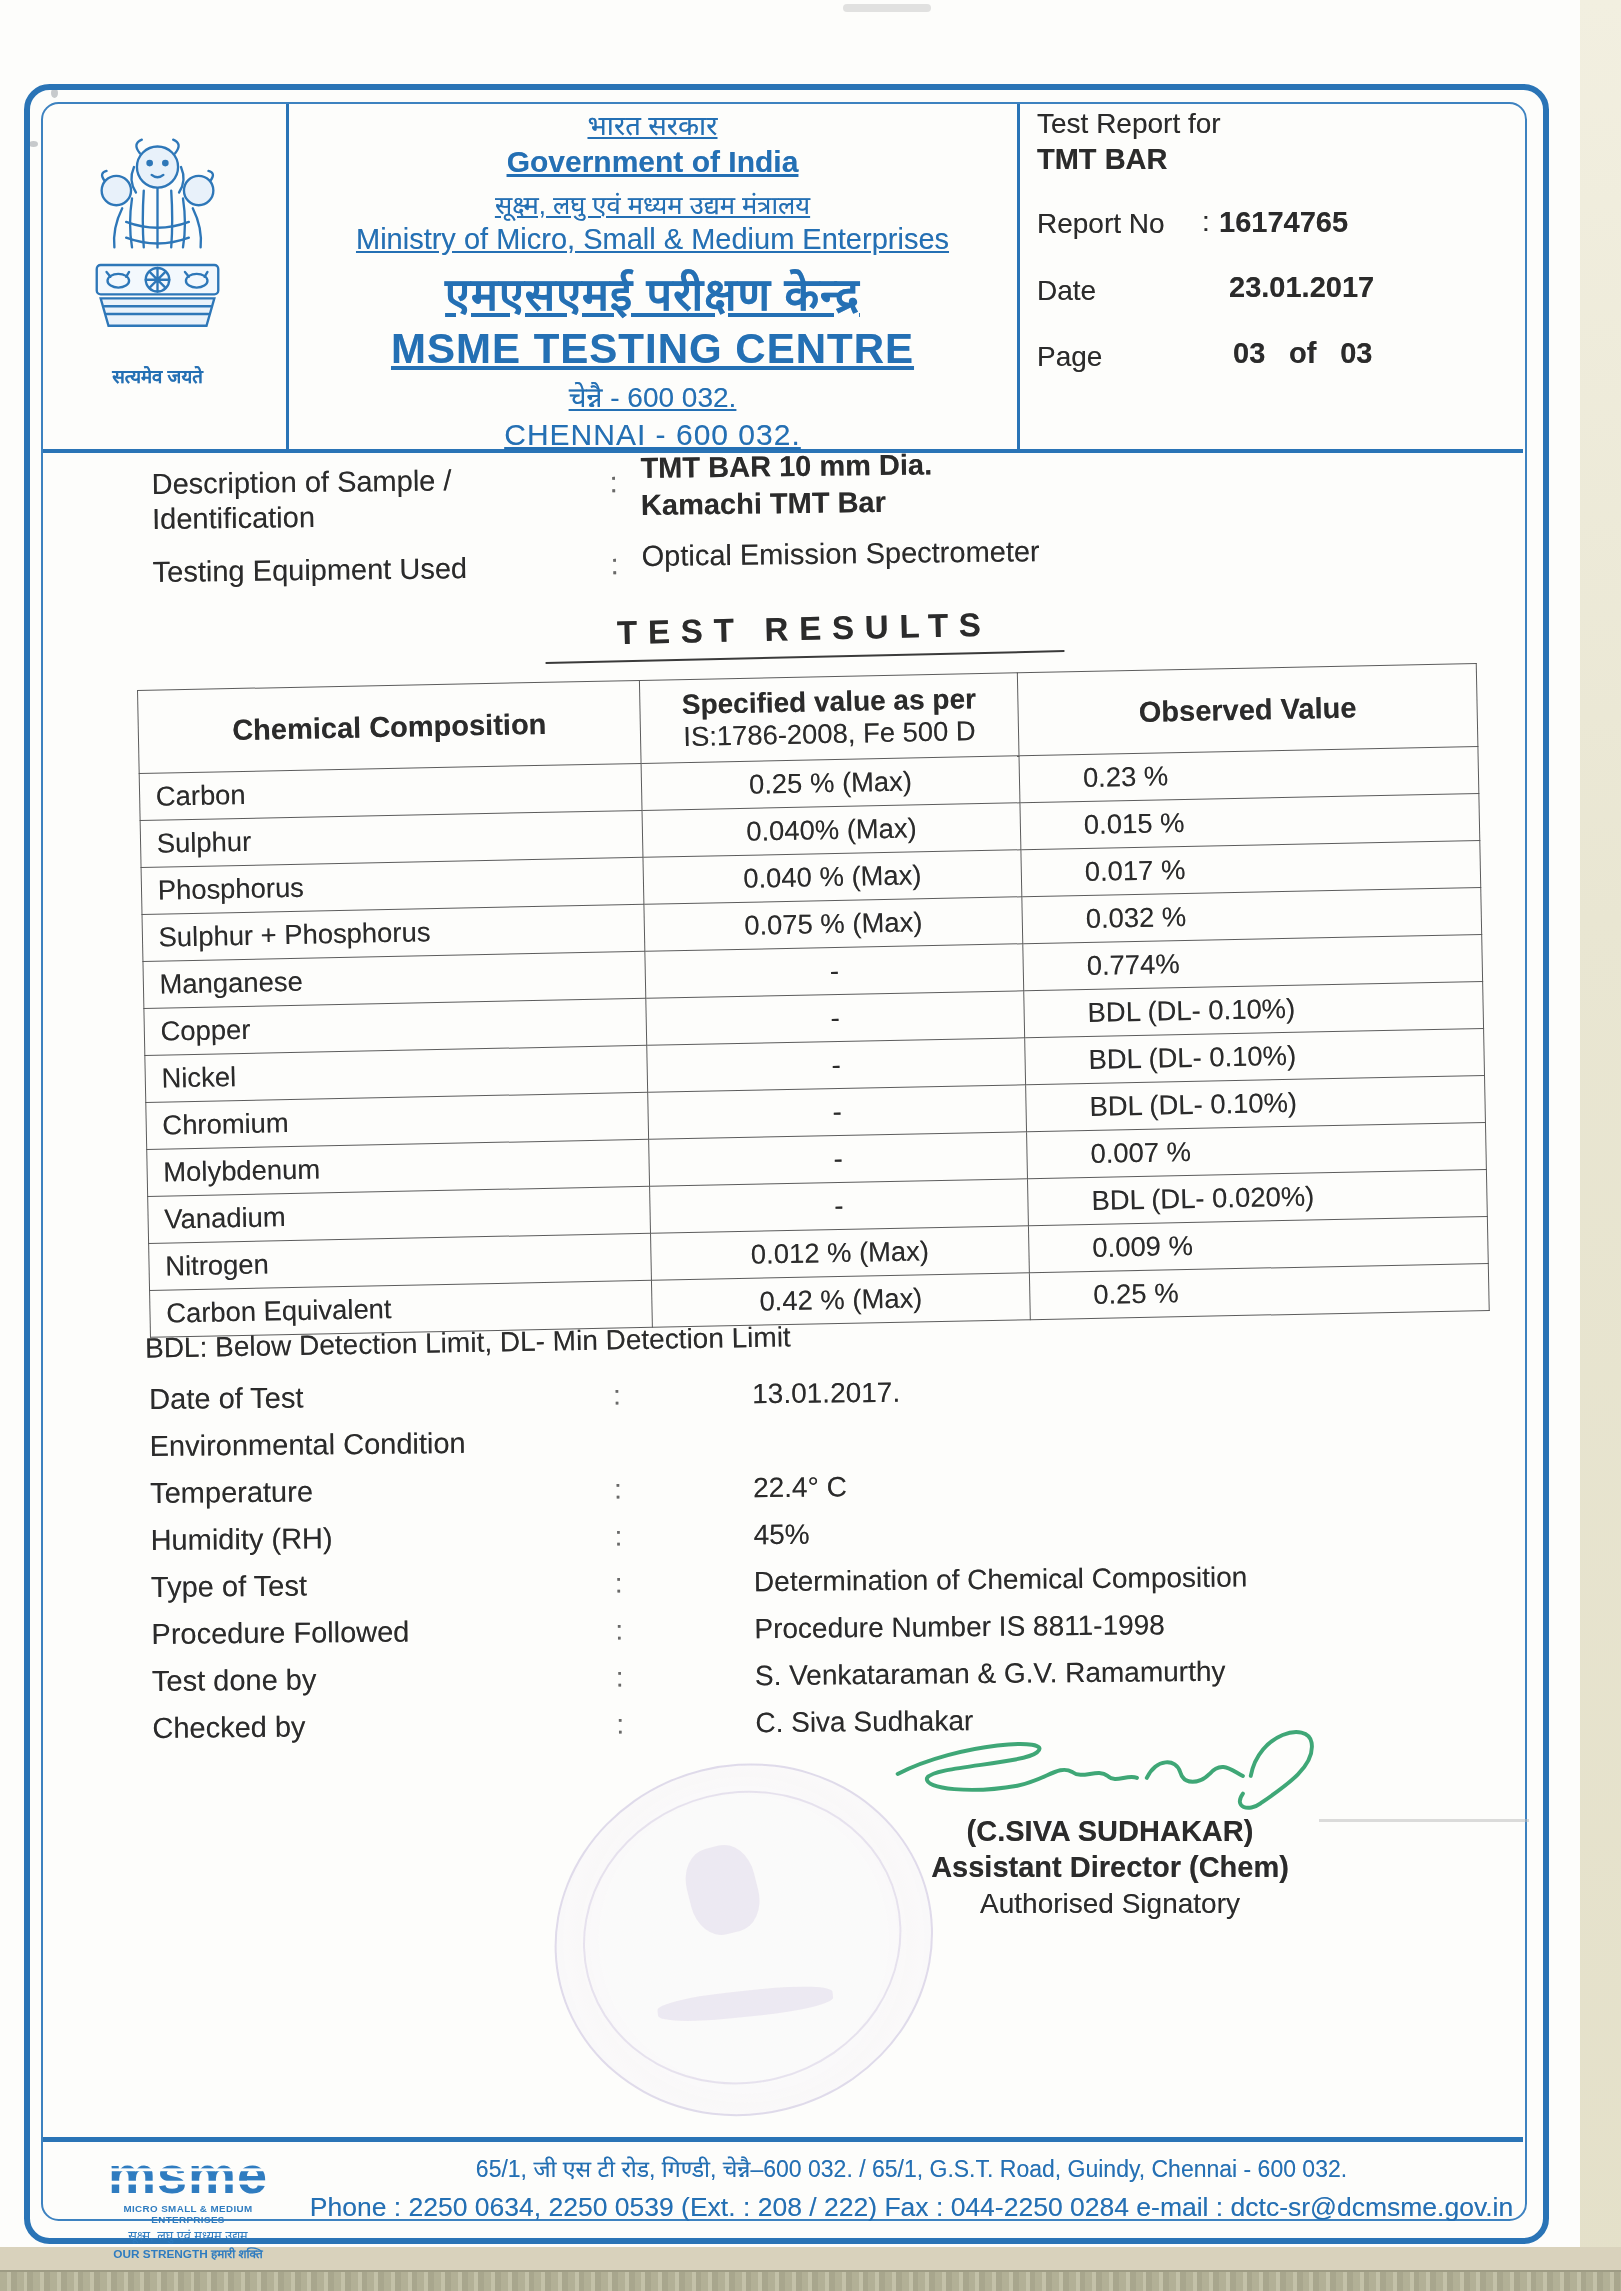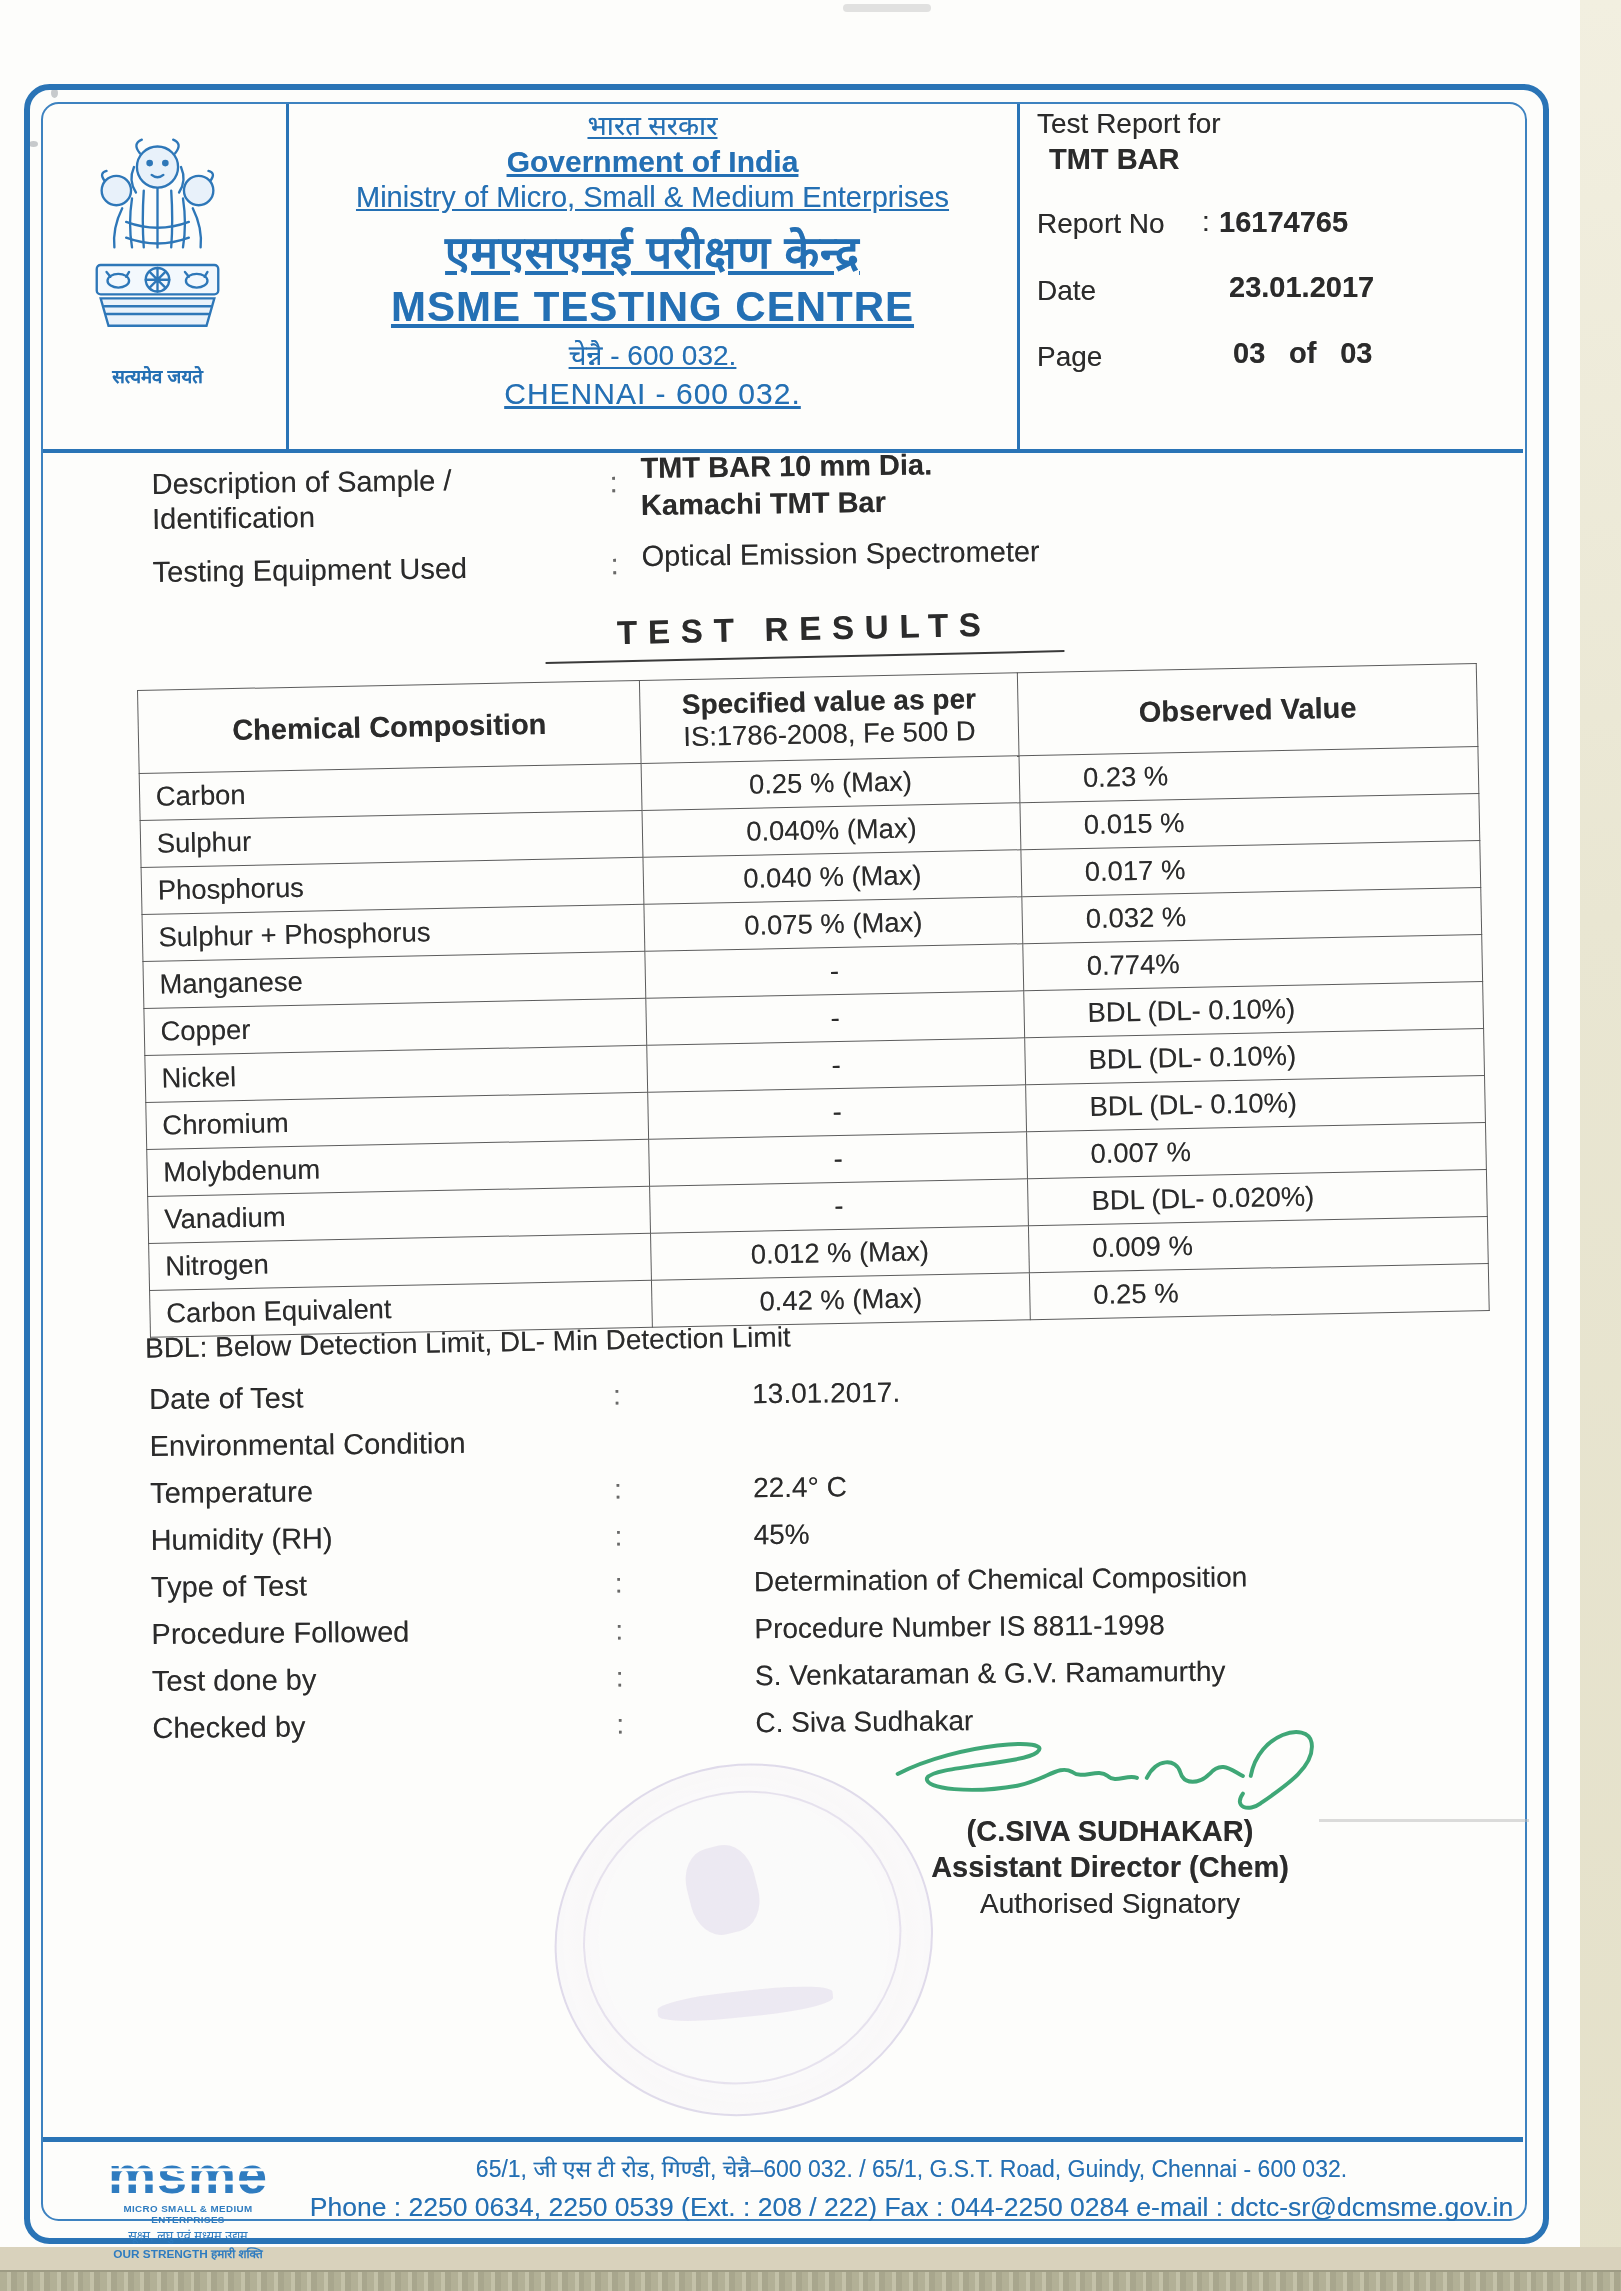--- a/index.html
+++ b/index.html
@@ -148,30 +148,31 @@
       <path d="M30,182 h116 l-8,28 h-100 z" fill="#eaf2fa"></path>
       <path d="M34,190 h108 M36,198 h104"></path>
     </g>
   </svg>
   <div class="ctr blue blue-ink" style="font-size:18.6px;font-weight:bold;margin-top:-5.9px;">सत्यमेव जयते</div>
 </div>
 
 <div class="abs hc blue blue-ink">
   <div class="l1">भारत सरकार</div>
   <div class="l2">Government of India</div>
+  <div class="l3">सूक्ष्म, लघु एवं मध्यम उद्यम मंत्रालय</div>
   <div class="l4">Ministry of Micro, Small &amp; Medium Enterprises</div>
   <div class="t1">एमएसएमई परीक्षण केन्द्र</div>
   <div class="t2">MSME TESTING CENTRE</div>
   <div class="c1">चेन्नै - 600 032.</div>
   <div class="c2">CHENNAI - 600 032.</div>
 </div>
 
 <div class="abs scan-ink" style="left:1037px;top:102px;width:490px;height:349px;">
   <span class="abs hr-label" style="left:0;top:5.9px;">Test Report for</span>
-  <span class="abs hr-val" style="left:12px;top:41px;">TMT BAR</span>
+  <span class="abs hr-val" style="left:0;top:41px;">TMT BAR</span>
 
   <span class="abs hr-label" style="left:0;top:106px;">Report No</span>
   <span class="abs hr-label" style="left:165px;top:104px;">:</span>
   <span class="abs hr-val" style="left:182px;top:104px;">16174765</span>
 
   <span class="abs hr-label" style="left:0;top:173px;">Date</span>
   <span class="abs hr-val" style="left:192px;top:169px;">23.01.2017</span>
 
   <span class="abs hr-label" style="left:0;top:239px;">Page</span>
   <span class="abs hr-val" style="left:196px;top:235px;word-spacing:15.7px;">03 of 03</span>

